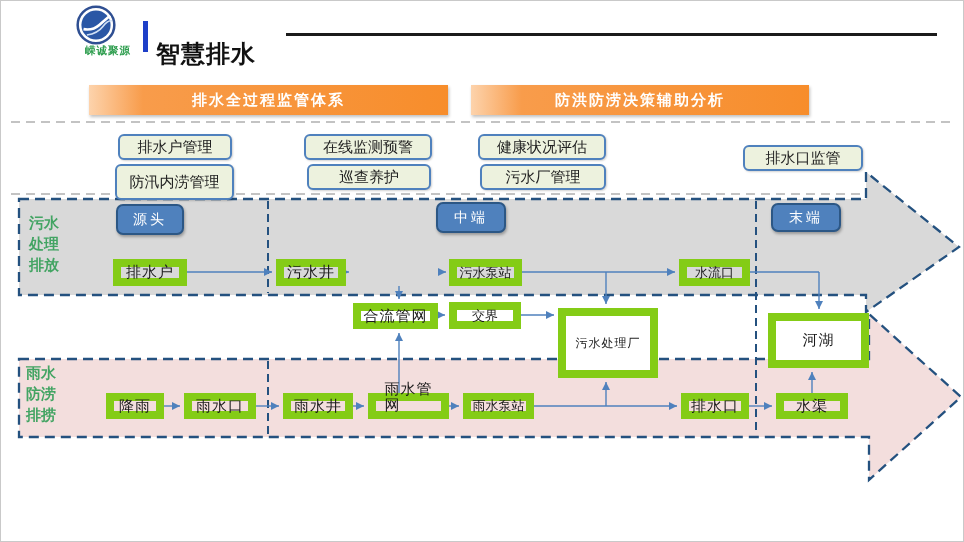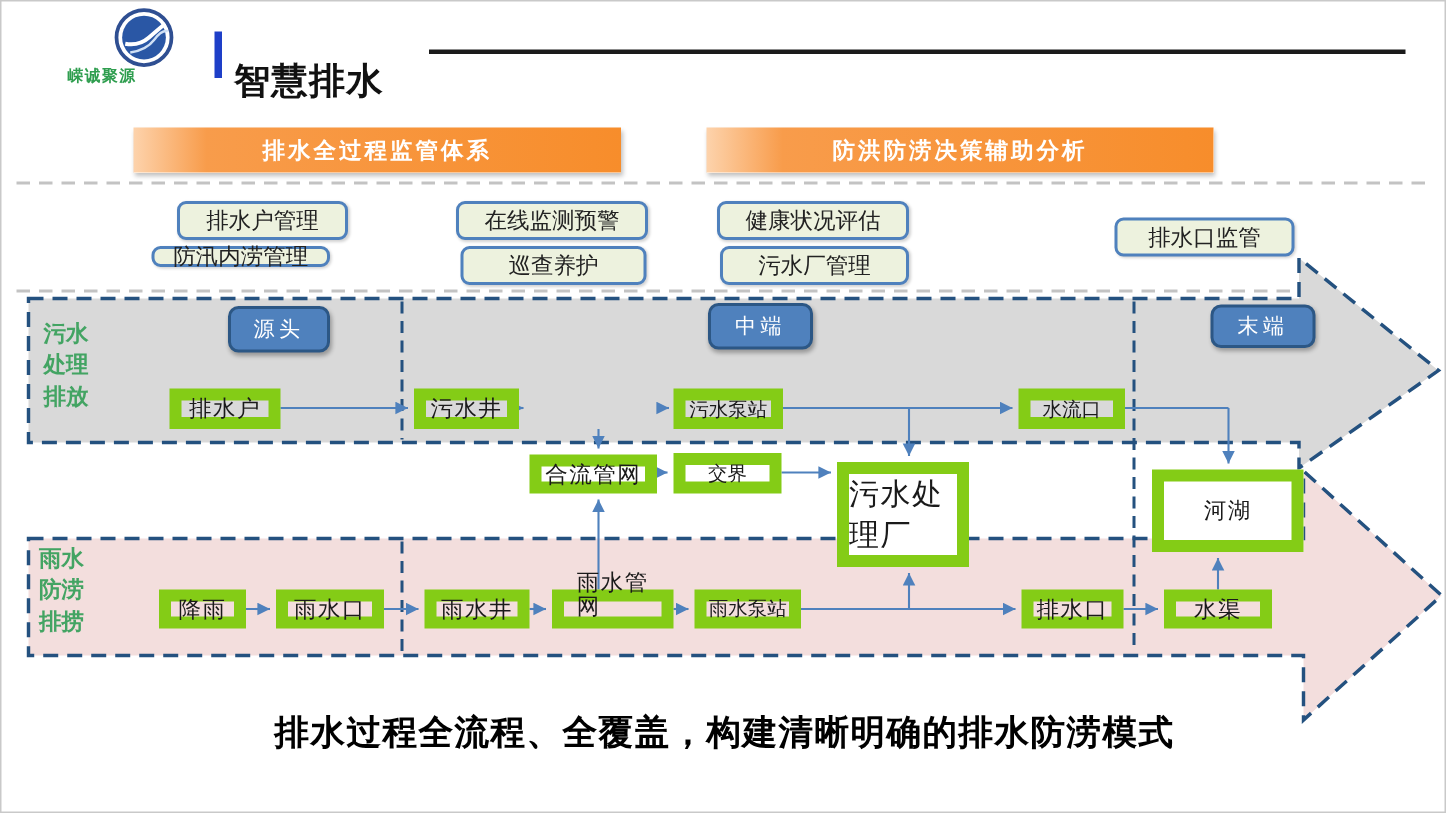--- a/index.html
+++ b/index.html
@@ -1,41 +1,41 @@
 <!DOCTYPE html>
 <html><head>
 <meta charset="utf-8">
 <style>
   html,body{margin:0;padding:0;background:#fff;}
   .slide{position:relative;width:964px;height:542px;background:#fff;border:1px solid #c9c9c9;
          font-family:"Liberation Sans",sans-serif;overflow:hidden;box-sizing:border-box;}
   .abs{position:absolute;box-sizing:border-box;}
   
   .logo-wrap{left:60px;top:4px;width:70px;height:56px;text-align:center;}
-  .logo-text{left:44px;top:43px;width:86px;text-align:left;font-size:10.5px;font-weight:700;
+  .logo-text{left:44px;top:43px;width:86px;text-align:right;font-size:10.5px;font-weight:700;
              color:#2f9e4f;letter-spacing:1px;}
   .title-bar{left:142px;top:20px;width:5px;height:31px;background:#1e3fc8;}
   .page-title{left:155px;top:21px;font-size:24px;font-weight:800;color:#111;letter-spacing:1px;margin-top:16px;}
   .slogan{right:56px;top:8px;font-size:17px;font-style:italic;color:#2b2b2b;
           font-family:"Liberation Serif",serif;}
   .header-line{left:285px;top:32px;width:651px;height:3px;background:#1b1b1b;}
   
   .banner{height:30px;display:flex;align-items:center;justify-content:center;color:#fff;
           font-size:15px;font-weight:700;letter-spacing:2px;
           background:linear-gradient(90deg,#fdd3ac 0%,#f89c4b 15%,#f78d2b 100%);
           box-shadow:1px 2px 3px rgba(0,0,0,.25);}
-  .banner1{left:88px;top:84px;width:325px;text-align:right;}
+  .banner1{left:88px;top:84px;width:359px;text-align:right;}
   .banner2{left:470px;top:84px;width:338px;}
   
   .gbox{background:#edf2de;border:2px solid #4f81bd;border-radius:6px;color:#222;font-size:15px;
         display:flex;align-items:center;justify-content:center;box-shadow:1px 1px 2px rgba(0,0,0,.18);}
   
   .bluebox{background:#4f81bd;border:2px solid #2c5785;border-radius:7px;color:#fff;font-size:14px;
            display:flex;align-items:center;justify-content:center;box-shadow:1px 2px 3px rgba(0,0,0,.3);
-           letter-spacing:3px;margin-left:36px;}
+           letter-spacing:3px;}
   
   .wbox{border:8px solid #84cc16;color:#1a1a1a;font-size:15px;background:transparent;
         display:flex;align-items:center;justify-content:center;letter-spacing:1px;}
   .wbox.fill{background:#fff;}
   .sm{font-size:13px;letter-spacing:0;}
   .overflow-label{white-space:pre-line;line-height:16px;text-align:left;margin-top:-18px;}
   
   .lane-label{color:#43a463;font-size:15px;font-weight:600;white-space:pre-line;line-height:21px;}
   
   .caption{left:0;top:472px;width:964px;text-align:center;font-size:23px;font-weight:700;color:#000;
@@ -99,21 +99,21 @@
   </div>
   <div class="abs logo-text">嵘诚聚源</div>
   <div class="abs title-bar"></div>
   <div class="abs page-title">智慧排水</div>
   <div class="abs header-line"></div>
 
   <div class="abs banner banner1">排水全过程监管体系</div>
   <div class="abs banner banner2">防洪防涝决策辅助分析</div>
 
   <div class="abs gbox" style="left:117px;top:133px;width:114px;height:26px">排水户管理</div>
-  <div class="abs gbox" style="left:100px;top:163px;width:119px;height:14px">防汛内涝管理</div>
+  <div class="abs gbox" style="left:114px;top:163px;width:119px;height:36px">防汛内涝管理</div>
   <div class="abs gbox" style="left:303px;top:133px;width:128px;height:26px">在线监测预警</div>
   <div class="abs gbox" style="left:306px;top:163px;width:124px;height:26px">巡查养护</div>
   <div class="abs gbox" style="left:477px;top:133px;width:128px;height:26px">健康状况评估</div>
   <div class="abs gbox" style="left:479px;top:163px;width:126px;height:26px">污水厂管理</div>
   <div class="abs gbox" style="left:742px;top:144px;width:120px;height:26px">排水口监管</div>
 
   <div class="abs bluebox" style="left:115px;top:203px;width:68px;height:31px">源头</div>
   <div class="abs bluebox" style="left:435px;top:201px;width:70px;height:31px">中端</div>
   <div class="abs bluebox" style="left:770px;top:202px;width:70px;height:29px">末端</div>
 
@@ -124,29 +124,28 @@
 防涝
 排捞</div>
 
   <div class="abs wbox" style="left:112px;top:258px;width:74px;height:27px">排水户</div>
   <div class="abs wbox" style="left:275px;top:258px;width:70px;height:27px">污水井</div>
   <div class="abs wbox sm" style="left:448px;top:258px;width:73px;height:27px">污水泵站</div>
   <div class="abs wbox sm" style="left:678px;top:258px;width:71px;height:27px">水流口</div>
 
   <div class="abs wbox" style="left:352px;top:302px;width:85px;height:26px">合流管网</div>
   <div class="abs wbox sm" style="left:448px;top:301px;width:72px;height:27px">交界</div>
-  <div class="abs wbox fill" style="left:557px;top:307px;width:88px;height:70px;font-size:20px">污水处理厂</div>
+  <div class="abs wbox fill" style="left:557px;top:307px;width:100px;height:70px;font-size:12px">污水处理厂</div>
   <div class="abs wbox fill" style="left:767px;top:312px;width:101px;height:55px">河湖</div>
 
   <div class="abs wbox" style="left:105px;top:392px;width:58px;height:26px">降雨</div>
   <div class="abs wbox" style="left:183px;top:392px;width:72px;height:26px">雨水口</div>
   <div class="abs wbox" style="left:282px;top:392px;width:70px;height:26px">雨水井</div>
   <div class="abs wbox" style="left:367px;top:392px;width:81px;height:26px;overflow:visible">
     <span class="overflow-label">雨水管
 网</span>
   </div>
   <div class="abs wbox sm" style="left:462px;top:392px;width:71px;height:26px">雨水泵站</div>
   <div class="abs wbox" style="left:680px;top:392px;width:68px;height:26px">排水口</div>
   <div class="abs wbox" style="left:775px;top:392px;width:72px;height:26px">水渠</div>
 
-  <div class="abs caption">排水过程全流程、全覆盖，构建清晰明确的排水防涝模式</div>
 
 </div>
 
 </body></html>

